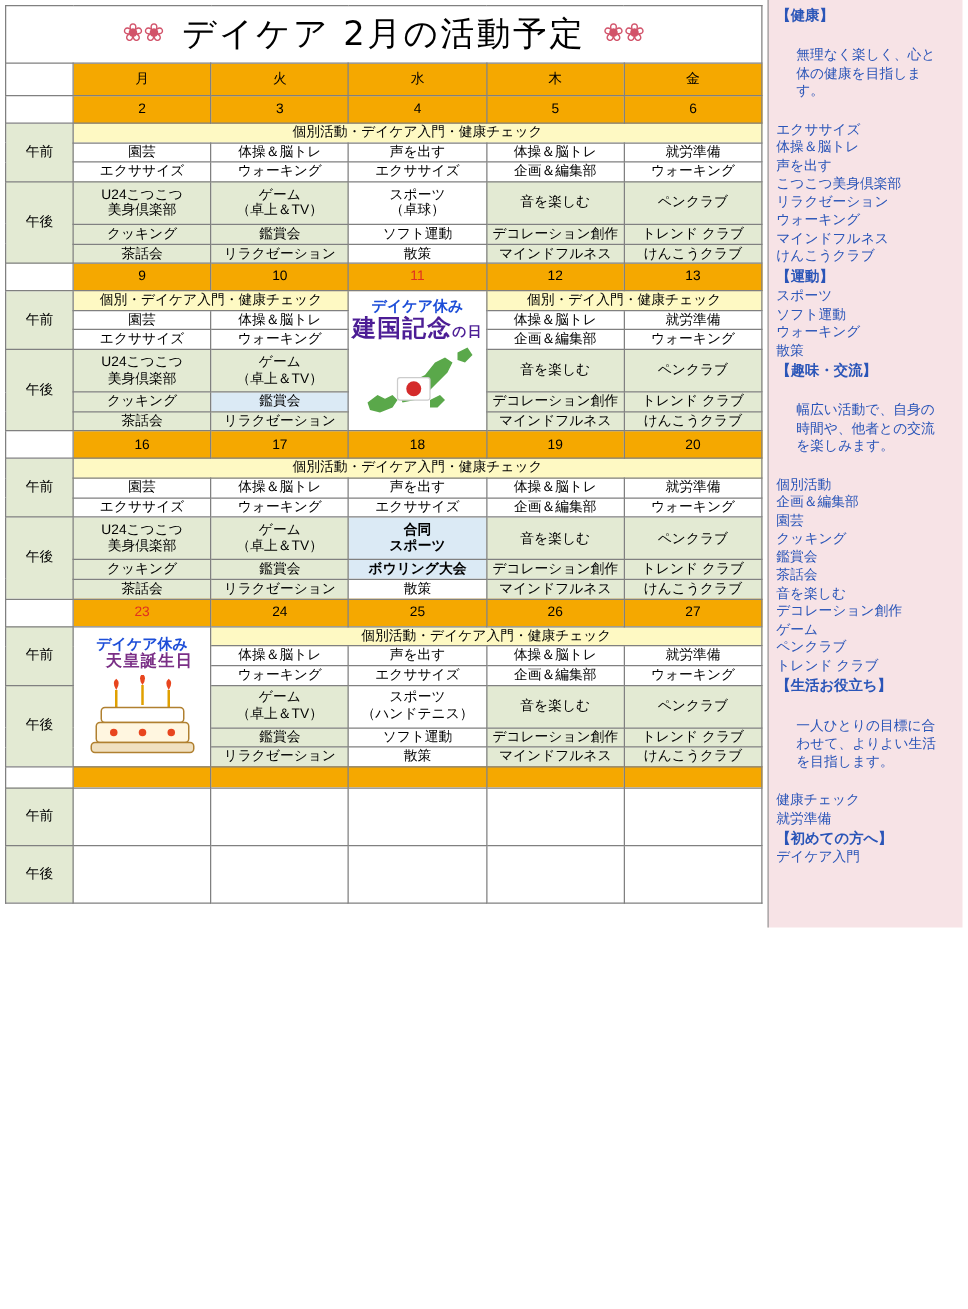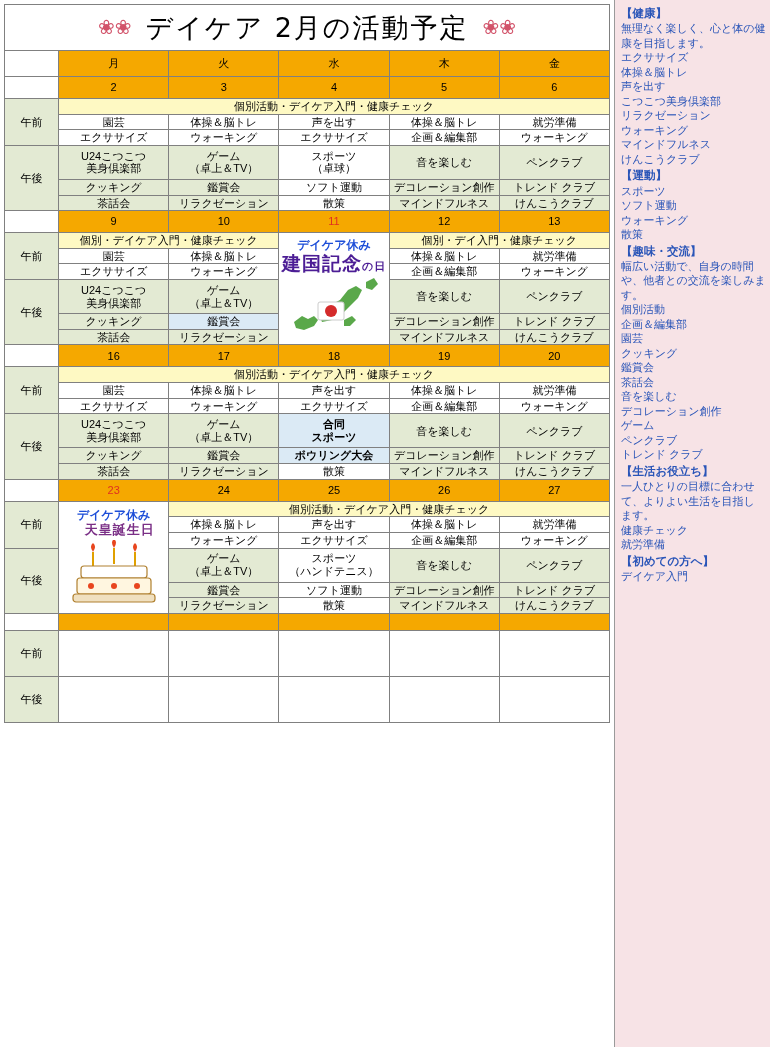--- a/index.html
+++ b/index.html
@@ -99,32 +99,32 @@
     letter-spacing: 1px;
     padding-left: 12px;
   }
   .cake { display:block; margin: 2px auto 0; }
   .blank-row td { height: 17px; background:#f5a800; }
   .blank-row td.corner { background:#ffffff; }
   .tall-blank { height: 46px; background: #ffffff; }
 
   
   .side {
-    width: 156px; height: 1047px;
+    width: 156px; height: 742px;
     background: #f7e3e6;
     border-left: 1px solid #9a9a9a;
     padding: 6px 4px 0 6px;
     font-size: 11px;
     color: #2a55b8;
     line-height: 1.32;
   }
   .side h4 {
     margin: 0; font-size: 11.5px; font-weight: bold; color: #2a55b8;
   }
-  .side p { margin: 0; }
+  .side p { margin: 16px; }
   .side .blk { margin-bottom: 2px; }
   .side .list div { }
 </style>
 </head>
 <body>
 
 <div class="page">
 
   <div class="cal-wrap">
     <table class="cal">

